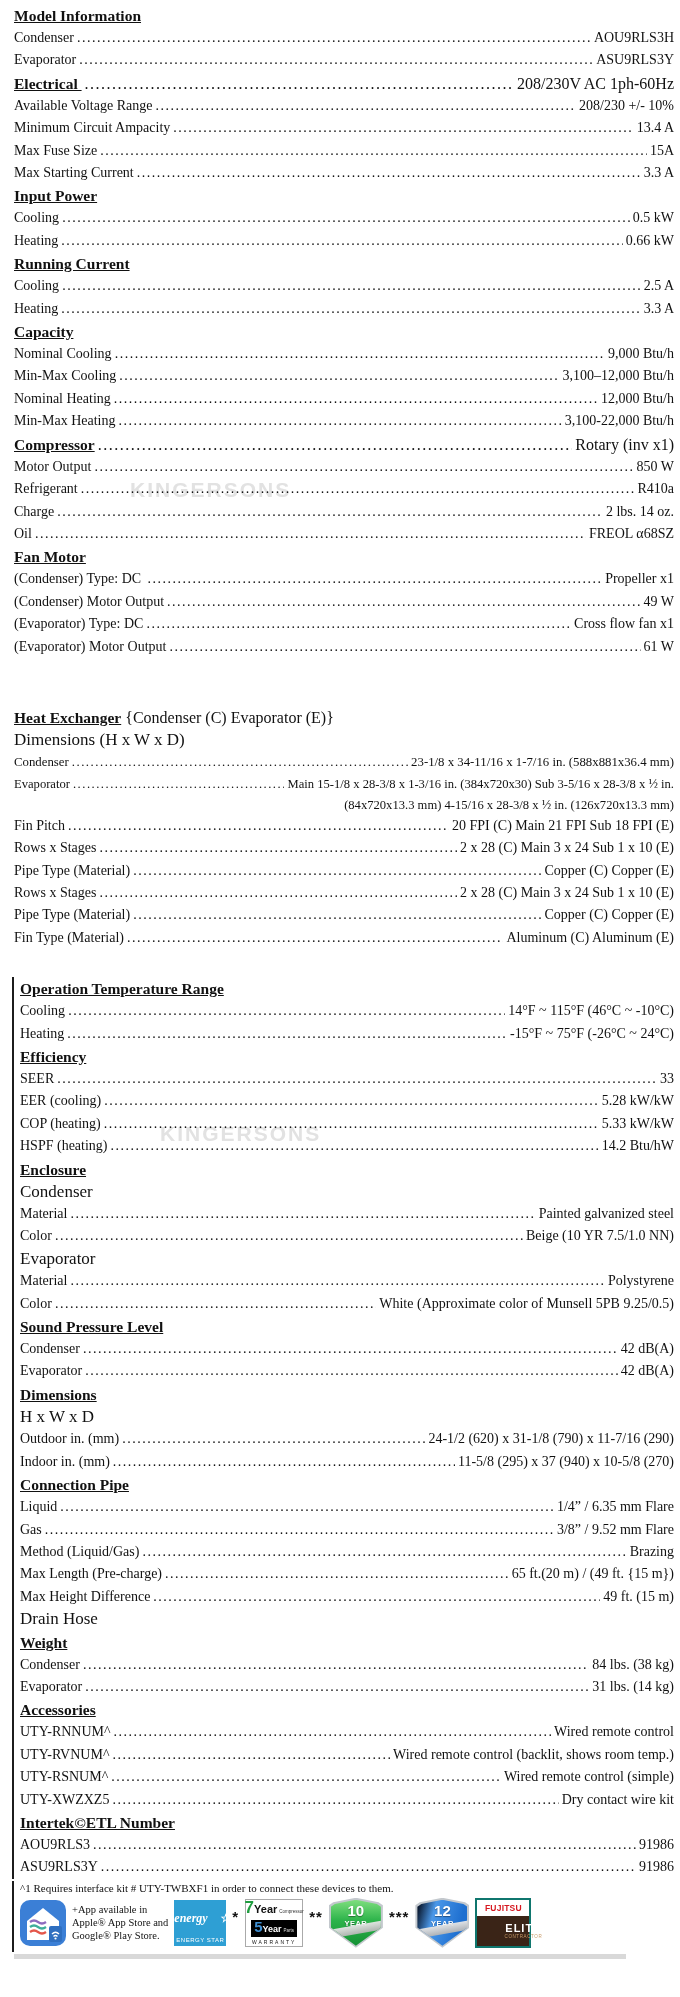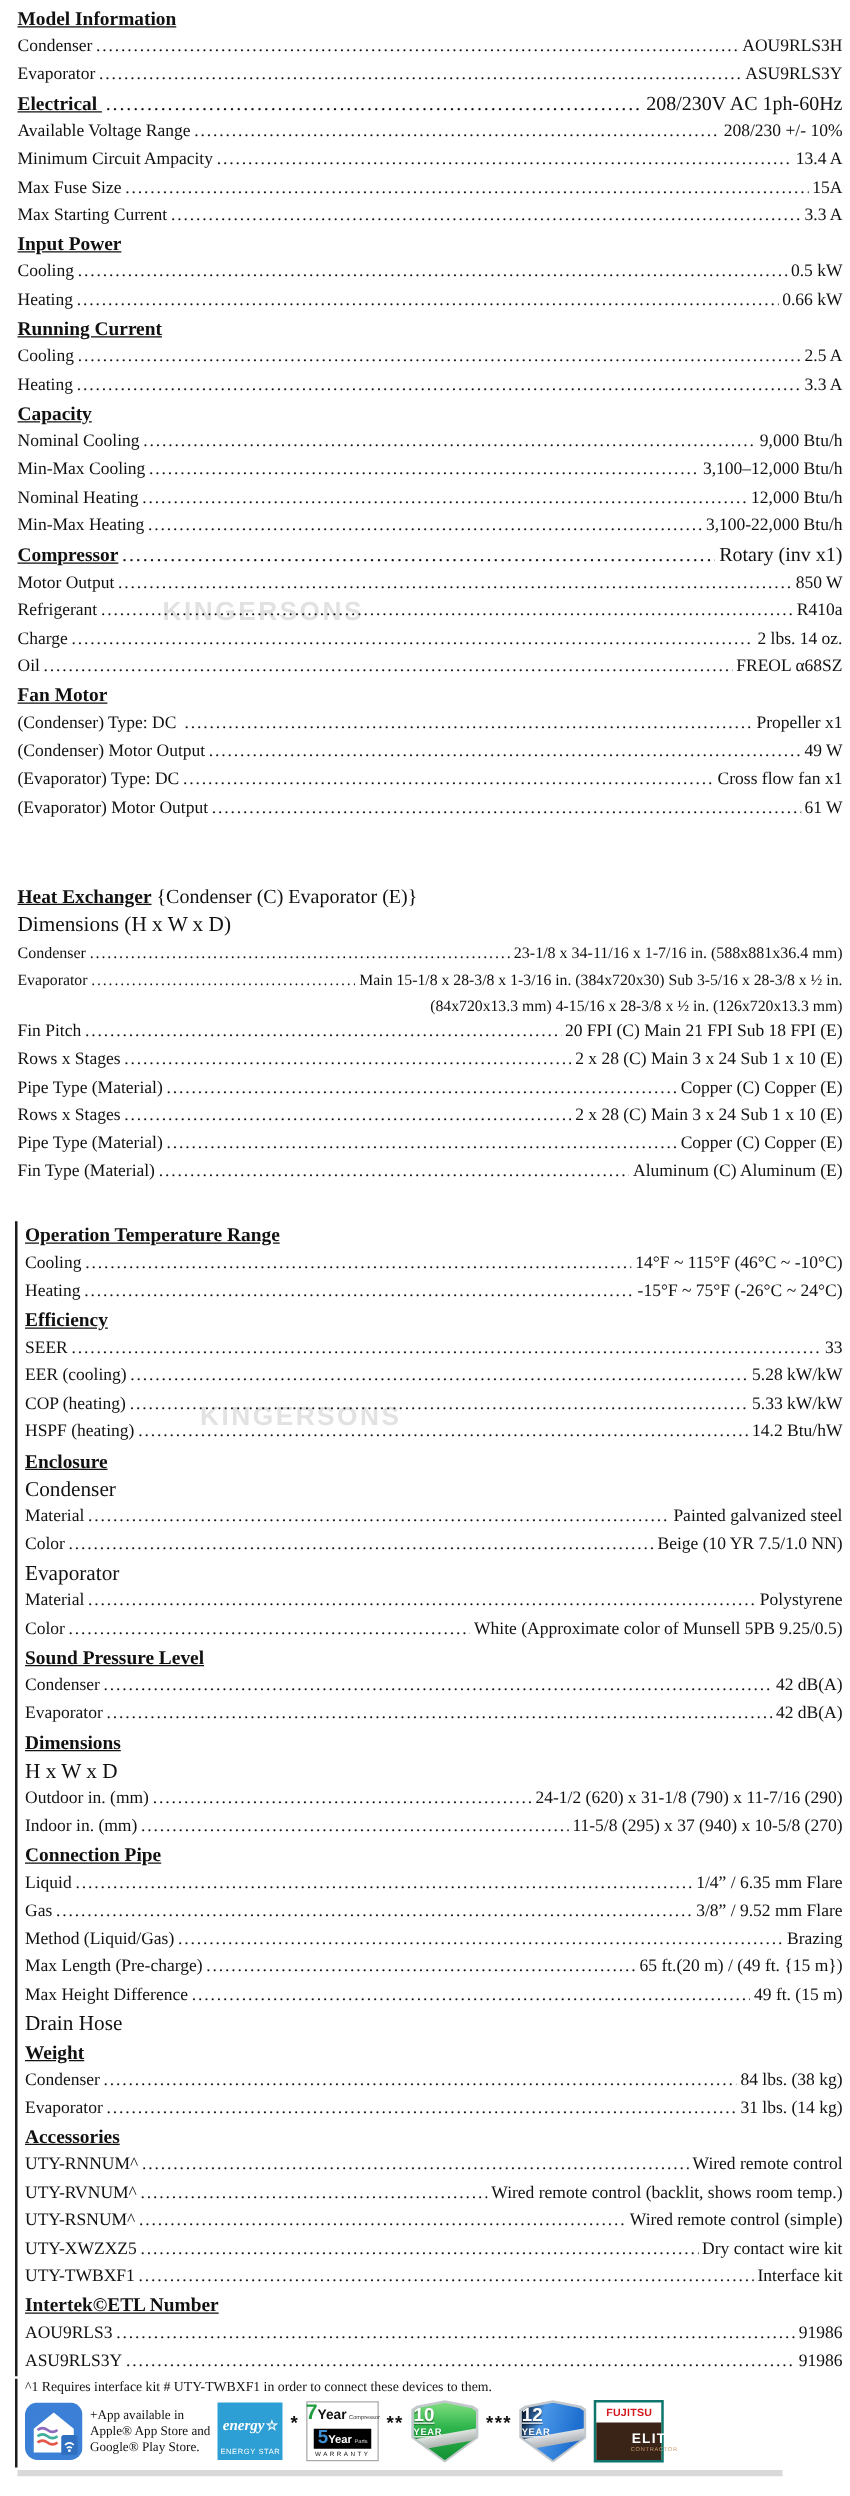--- a/index.html
+++ b/index.html
@@ -66,23 +66,23 @@
     font-size:10.5px;line-height:13px;white-space:pre-line;
     font-family:"Liberation Serif","DejaVu Serif",serif;
   }
   .app-icon-box{width:46px;height:46px;flex:0 0 auto;}
   .es-badge{
     width:52px;height:46px;background:#2e9fd4;flex:0 0 auto;
     display:flex;flex-direction:column;justify-content:space-between;
     color:#fff;
   }
   .es-top{
-    flex:1;display:flex;align-items:center;justify-content:center;
+    flex:1;display:flex;align-items:center;
     font-family:"Liberation Serif","DejaVu Serif",serif;
-    font-style:italic;font-weight:bold;font-size:12px;
+    font-style:italic;font-weight:bold;font-size:12px;gap:12px;
   }
   .es-star{font-size:11px;margin-left:1px;font-style:normal;}
   .es-label{font-size:6px;text-align:center;letter-spacing:.5px;padding-bottom:3px;}
   .sep-stars{
     font-size:15px;font-weight:bold;letter-spacing:1px;
     align-self:flex-start;margin-top:10px;white-space:pre;
   }
   .warranty{
     width:58px;height:48px;flex:0 0 auto;background:#fff;
     border:1px solid #aaa;box-sizing:border-box;
@@ -99,22 +99,22 @@
   .w-sub2{font-size:4.5px;color:#ddd;margin-left:2px;}
   .w-footer{font-size:5px;letter-spacing:2px;color:#111;}
   .shield{
     width:54px;height:50px;flex:0 0 auto;position:relative;
     clip-path:polygon(50% 0%,92% 9%,100% 15%,100% 60%,50% 100%,0% 60%,0% 15%,8% 9%);
     background:#c3c8cd;
   }
   .shield-in{
     position:absolute;inset:2px;
     clip-path:polygon(50% 0%,92% 9%,100% 15%,100% 60%,50% 100%,0% 60%,0% 15%,8% 9%);
-    display:flex;flex-direction:column;
-    color:#fff;z-index:1;text-decoration:underline;
+    display:flex;flex-direction:column;align-items:center;
+    color:#fff;z-index:1;
   }
   .shield-in.green{background:linear-gradient(180deg,#7ede7e 0%,#2cb34a 45%,#149134 100%);}
   .shield-in.blue{background:linear-gradient(105deg,#0c1c34 6%,#4a97e8 32%,#1e6fd0 80%);}
   .sh-num{font-size:15px;font-weight:bold;line-height:16px;margin-top:3px;text-shadow:0 1px 1px rgba(0,0,0,.4);}
   .sh-word{font-size:7.5px;font-weight:bold;letter-spacing:.5px;text-shadow:0 1px 1px rgba(0,0,0,.4);}
   .sh-ribbon{
     position:absolute;left:-8%;top:54%;width:120%;height:9px;
     background:linear-gradient(180deg,#e8e8e8,#b5b5b5);
     transform:rotate(-10deg);z-index:2;opacity:.95;
   }
@@ -476,25 +476,20 @@
         </div>
         <div class="row">
           <span class="lbl">UTY-RSNUM^</span>
           <span class="leader"></span>
           <span class="val">Wired remote control (simple)</span>
         </div>
         <div class="row">
           <span class="lbl">UTY-XWZXZ5</span>
           <span class="leader"></span>
           <span class="val">Dry contact wire kit</span>
-        </div>
-        <div class="row">
-          <span class="lbl">UTY-TWBXF1</span>
-          <span class="leader"></span>
-          <span class="val">Interface kit</span>
         </div>
         <div class="sec-title-row">
           <span class="sec-title">Intertek©ETL Number</span>
         </div>
         <div class="row">
           <span class="lbl">AOU9RLS3</span>
           <span class="leader"></span>
           <span class="val">91986</span>
         </div>
         <div class="row">

